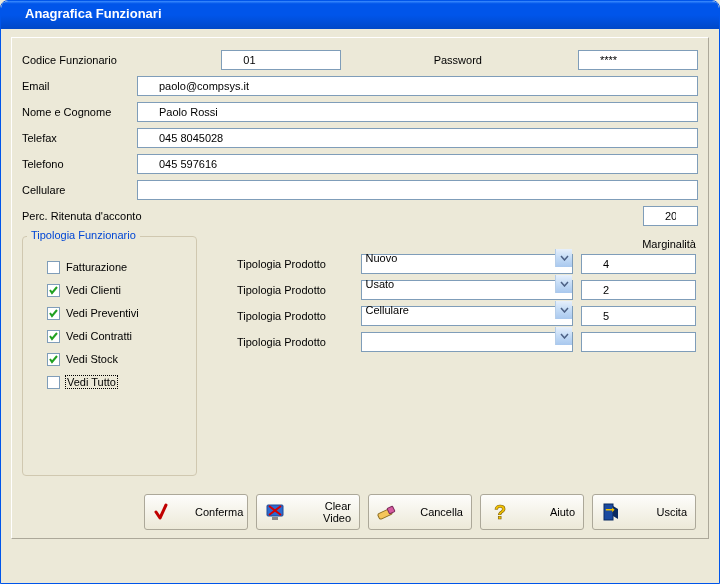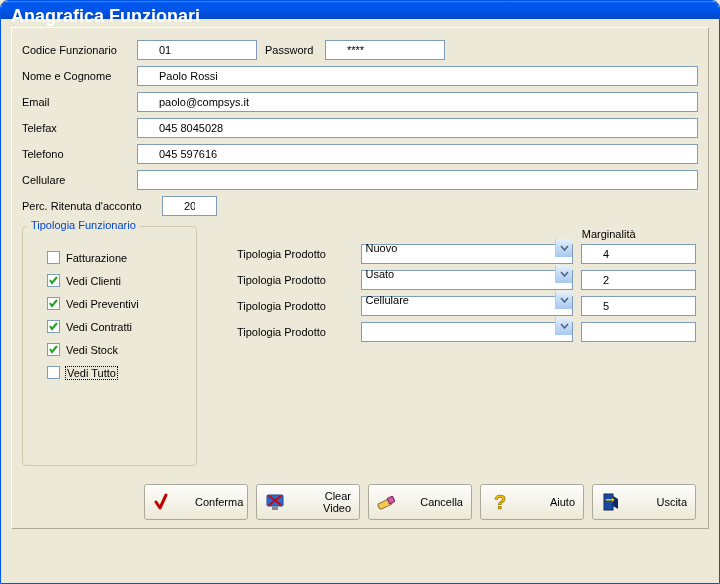--- a/index.html
+++ b/index.html
@@ -2,42 +2,42 @@
 <html><head>
 <meta charset="utf-8">
 <style>
   * { box-sizing: border-box; }
   html, body { margin: 0; padding: 0; font-family: Tahoma, Arial, sans-serif; font-size: 11px; }
   body { background: #ece9d8; width: 720px; height: 584px; overflow: hidden; }
 
   .window { width: 720px; height: 584px; background: #ece9d8; border: 1px solid #0055ea; border-radius: 8px 8px 0 0; overflow: hidden; }
 
   .titlebar {
-    height: 18px;
+    height: 28px;
     background: linear-gradient(to bottom, #3b8cff 0%, #0055ea 10%, #0055ea 50%, #0048c7 100%);
     color: #fff;
     font-weight: bold;
-    font-size: 18px;
-    padding: 5px 10px 0 10px;
+    font-size: 13px;
+    padding: 5px 10px 0 24px;
     border-radius: 7px 7px 0 0;
   }
 
   .client { padding: 8px 10px 8px 10px; }
 
   .panel {
     background: #ece9d8;
     border: 1px solid #fff;
     border-right-color: #aca899;
     border-bottom-color: #aca899;
     padding: 12px 10px 10px 10px;
     height: 502px;
     position: relative;
   }
 
-  .row { display: flex; align-items: center; margin-bottom: 6px; }
+  .row { display: flex; align-items: center; margin-bottom: 6px; justify-content: space-between; }
   .lbl { width: 115px; color: #000; }
   .lbl-sm { width: 60px; color:#000; margin-left:8px; }
   input[type=text], input[type=password], .select {
     font: 11px Tahoma, Arial, sans-serif;
     border: 1px solid #7f9db9;
     background: #fff;
     height: 20px;
     padding: 2px 21px;
   }
 
@@ -53,40 +53,40 @@
     width: 175px;
     height: 240px;
   }
   .groupbox .legend {
     position: absolute;
     top: -8px; left: 4px;
     background: #ece9d8;
     padding: 0 4px;
     color: #0046d5;
   }
-  .chkrow { display:flex; align-items:center; margin: 10px 0 0 12px; }
+  .chkrow { display:flex; align-items:flex-start; margin: 10px 0 0 12px; }
   .chk {
     width:13px; height:13px;
     border:1px solid #7f9db9;
     background:#fff;
     display:inline-flex; align-items:center; justify-content:center;
     margin-right:6px;
     cursor:pointer;
   }
   .chk .tick { width:9px; height:9px; display:none; }
   .chk.checked .tick { display:block; }
   .chk .tick svg { display:block; }
   .focus-rect { outline: 1px dotted #000; outline-offset: 0; padding:0 1px; }
 
   
   .prod-area { position:absolute; left: 225px; top: 200px; right: 12px; }
   .prod-head { display:flex; margin-bottom:4px; }
   .prod-head .spacer1 { width:125px; }
   .prod-head .spacer2 { width:222px; }
-  .prod-head .marg { color:#000; text-align:left; width:115px; }
+  .prod-head .marg { color:#000; text-align:right; width:115px; }
   .prow { display:flex; align-items:center; margin-bottom:6px; }
   .plabel { width:125px; color:#000; }
   .select {
     width: 215px;
     display:flex; align-items:center; justify-content:space-between;
     padding: 0 0 12px 4px;
     cursor:pointer;
     background:#fff;
   }
   .select .arrow {
@@ -126,26 +126,26 @@
     <div class="panel">
 
       <div class="row">
         <span class="lbl">Codice Funzionario</span>
         <input type="text" style="width: 120px;" value="01">
         <span class="lbl-sm">Password</span>
         <input type="text" style="width: 120px;" value="****">
       </div>
 
       <div class="row">
+        <span class="lbl">Email</span>
+        <input type="text" class="wide" value="paolo@compsys.it" style="">
+      </div>
+      <div class="row">
         <span class="lbl">Nome e Cognome</span>
         <input type="text" class="wide" value="Paolo Rossi" style="">
-      </div>
-      <div class="row">
-        <span class="lbl">Email</span>
-        <input type="text" class="wide" value="paolo@compsys.it" style="">
       </div>
       <div class="row">
         <span class="lbl">Telefax</span>
         <input type="text" class="wide" value="045 8045028" style="">
       </div>
       <div class="row">
         <span class="lbl">Telefono</span>
         <input type="text" class="wide" value="045 597616" style="">
       </div>
       <div class="row">

